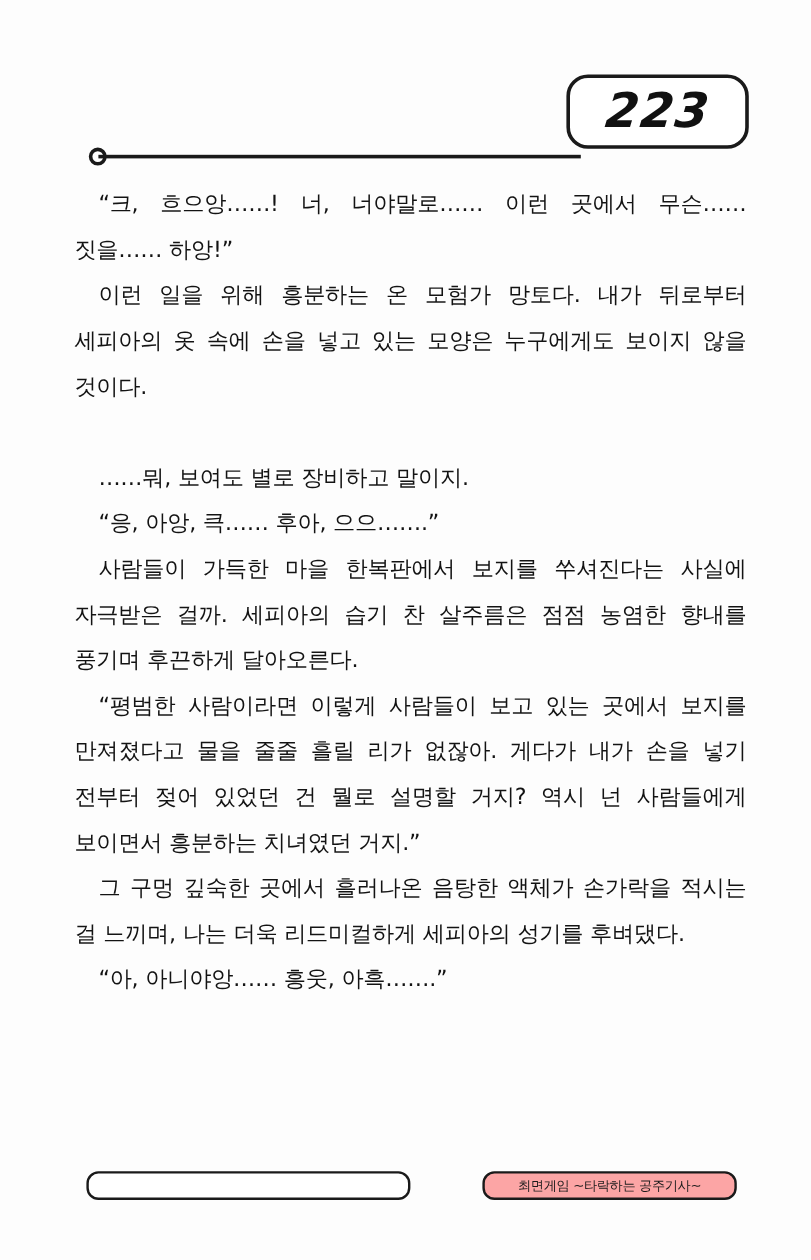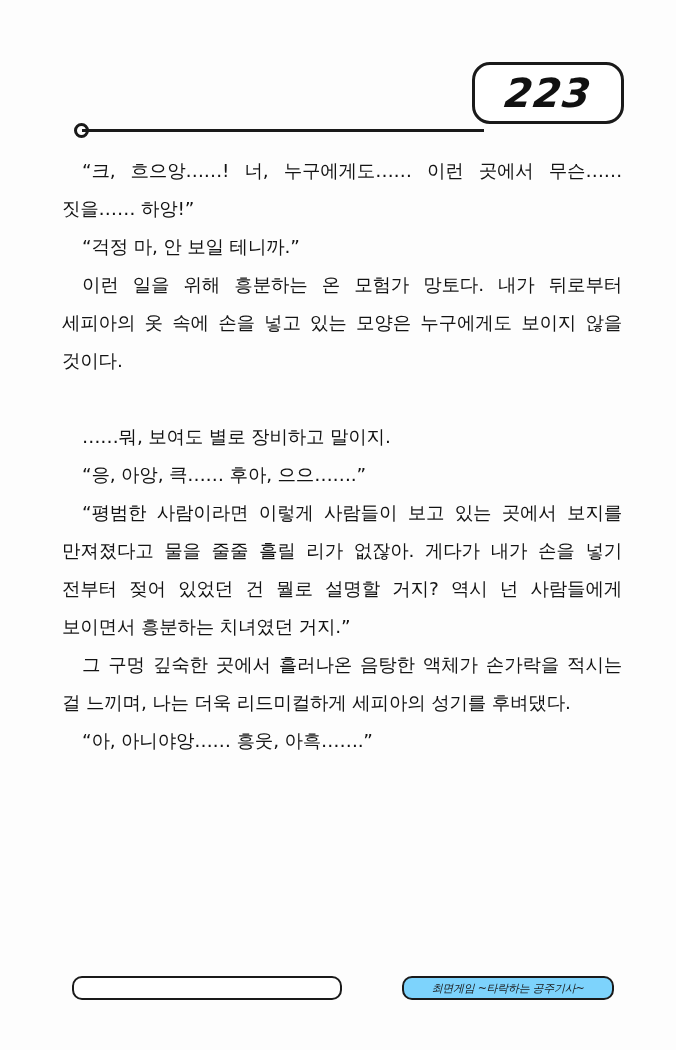--- a/index.html
+++ b/index.html
@@ -121,25 +121,24 @@
   }
   .footer-right-box {
     position: absolute;
     right: 0;
     top: 0;
     width: 212px;
     height: 24px;
     border: 2px solid #1a1a1a;
     border-radius: 10px;
     box-sizing: border-box;
-    background: #7dd3fc;
+    background: #fca5a5;
     display: flex;
     align-items: center;
     justify-content: center;
-    font-style: italic;
   }
   .footer-caption {
     font-family: "DejaVu Sans", "Liberation Sans", sans-serif;
     font-size: 11px;
     color: #1a1a1a;
     letter-spacing: -0.3px;
     white-space: nowrap;
   }
 </style>
 </head>
@@ -149,26 +148,26 @@
 
   <div class="header">
     <div class="header-dot"></div>
     <div class="header-rule"></div>
     <div class="page-number-box">
       <span class="page-number">223</span>
     </div>
   </div>
 
   <div class="body-text" id="body-text">
-      <p>“크, 흐으앙……! 너, 누구에게도…… 이런 곳에서 무슨…… 짓을…… 하앙!”</p>
-      <p>“걱정 마, 안 보일 테니까.”</p>
+      <p>“크, 흐으앙……! 너, 너야말로…… 이런 곳에서 무슨…… 짓을…… 하앙!”</p>
       <p>이런 일을 위해 흥분하는 온 모험가 망토다. 내가 뒤로부터 세피아의 옷 속에 손을 넣고 있는 모양은 누구에게도 보이지 않을 것이다.</p>
       <p class="blank"></p>
       <p>……뭐, 보여도 별로 장비하고 말이지.</p>
       <p>“응, 아앙, 큭…… 후아, 으으…….”</p>
+      <p>사람들이 가득한 마을 한복판에서 보지를 쑤셔진다는 사실에 자극받은 걸까. 세피아의 습기 찬 살주름은 점점 농염한 향내를 풍기며 후끈하게 달아오른다.</p>
       <p>“평범한 사람이라면 이렇게 사람들이 보고 있는 곳에서 보지를 만져졌다고 물을 줄줄 흘릴 리가 없잖아. 게다가 내가 손을 넣기 전부터 젖어 있었던 건 뭘로 설명할 거지? 역시 넌 사람들에게 보이면서 흥분하는 치녀였던 거지.”</p>
       <p>그 구멍 깊숙한 곳에서 흘러나온 음탕한 액체가 손가락을 적시는 걸 느끼며, 나는 더욱 리드미컬하게 세피아의 성기를 후벼댔다.</p>
       <p>“아, 아니야앙…… 흥웃, 아흑…….”</p>
     </div>
 
   <div class="footer">
     <div class="footer-left-box"></div>
     <div class="footer-right-box">
       <span class="footer-caption">최면게임 ~타락하는 공주기사~</span>
     </div>

